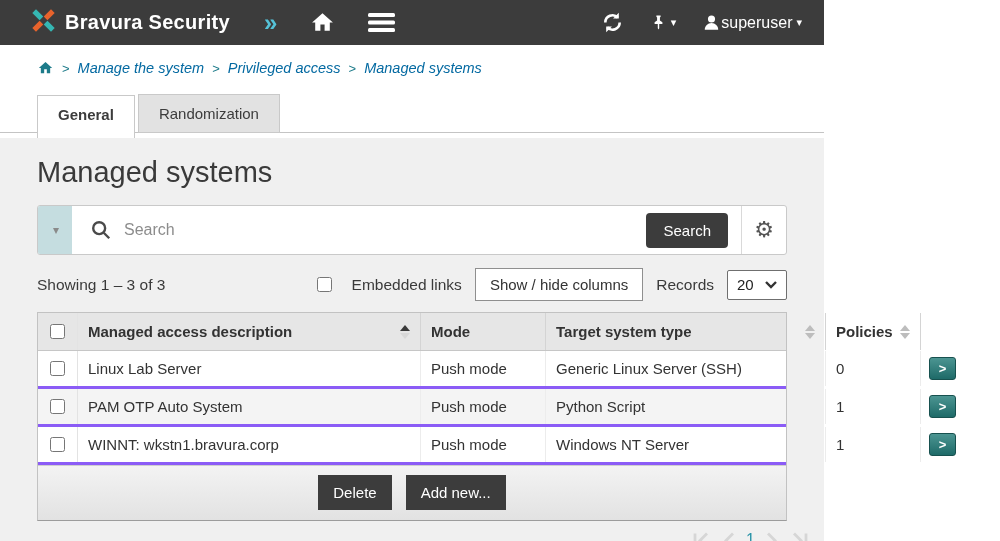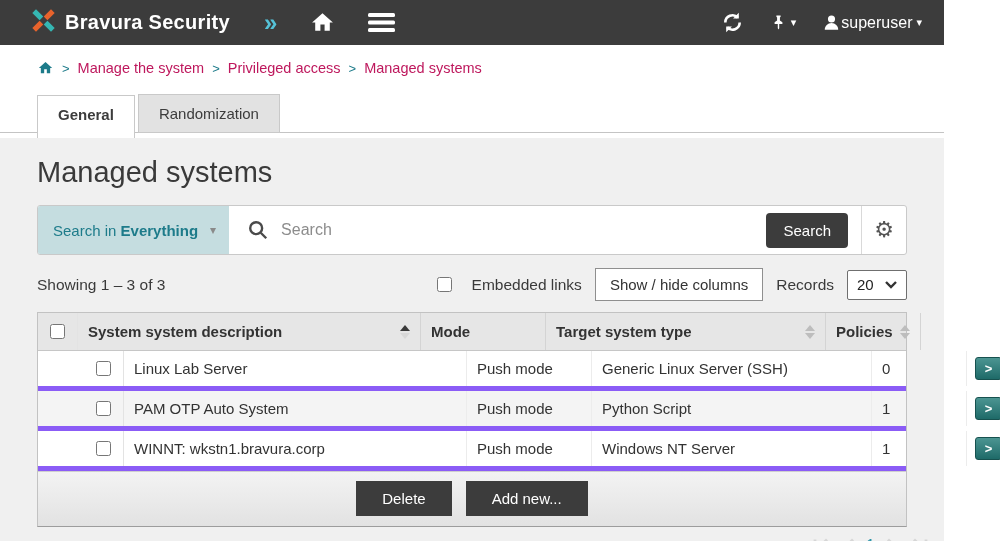--- a/index.html
+++ b/index.html
@@ -1,35 +1,35 @@
 <!DOCTYPE html>
 <html><head>
 <meta charset="utf-8">
 <style>
   * { margin:0; padding:0; box-sizing:border-box; }
   html,body { width:1000px; height:541px; overflow:hidden; background:#fff;
     font-family:"Liberation Sans","DejaVu Sans",sans-serif; }
-  .page { width:944px; height:541px; display:flex; flex-direction:column; }
+  .page { width:824px; height:541px; display:flex; flex-direction:column; }
 
   
   .navbar { height:45px; background:#3c3c3c; display:flex; align-items:center;
     padding:0 22px 0 30px; flex:0 0 auto; }
   .nav-left { display:flex; align-items:center; }
   .brand { display:flex; align-items:center; gap:8px; cursor:pointer; }
   .brand-text { color:#fff; font-size:20px; font-weight:700; letter-spacing:.3px; }
   .nav-expand { color:#55c2d8; font-size:24px; font-weight:700; margin-left:34px; line-height:1; cursor:pointer; }
   .nav-ico { margin-left:32px; display:flex; align-items:center; cursor:pointer; }
   .nav-right { margin-left:auto; display:flex; align-items:center; gap:26px; }
   .nav-caret { color:#fff; font-size:11px; margin-left:4px; }
   .nav-user { display:flex; align-items:center; color:#fff; font-size:16px; cursor:pointer; }
 
   
   .breadcrumb { background:#fff; padding:15px 0 12px 37px; display:flex; align-items:center;
     gap:8px; font-size:14.5px; flex:0 0 auto; }
-  .crumb { color:#be185d; text-decoration:none; cursor:pointer; }
+  .crumb { color:#0369a1; text-decoration:none; cursor:pointer;font-style:italic; }
   .crumb-sep { color:#1d7b8a; font-size:13px; }
 
   
   .tabbar { background:#fff; padding:6px 0 0 37px; display:flex; gap:3px;
     align-items:flex-end; position:relative; flex:0 0 auto;text-align:right; }
   .tabbar::after { content:""; position:absolute; left:0; right:0; bottom:5px; height:1px; background:#c4c4c4; }
   .tab { border:1px solid #c9c9c9; background:#e2e2e2; padding:10px 20px; margin-bottom:5px;
     font-size:15px; color:#3c3c3c; position:relative; z-index:1; cursor:pointer; }
   .tab.active { background:#fff; border-bottom:none; margin-bottom:0; padding-bottom:15px;
     font-weight:700; z-index:2; }
@@ -74,32 +74,32 @@
   .th.sortable { cursor:pointer; }
   .th:last-child { border-right:none; }
   .th-label { flex:1; }
   .sort { display:inline-flex; flex-direction:column; gap:2px; margin-left:6px; }
   .tri-up { width:0; height:0; border-left:5px solid transparent; border-right:5px solid transparent; border-bottom:6px solid #bdbdbd; }
   .tri-down { width:0; height:0; border-left:5px solid transparent; border-right:5px solid transparent; border-top:6px solid #bdbdbd; }
   .sort.asc .tri-up { border-bottom-color:#3a3a3a; }
   .sort.asc .tri-down { border-top-color:#d8d8d8; }
   .cell-chk { display:flex; align-items:center; justify-content:center; border-right:1px solid #e3e3e3; padding:9px 0; }
   .cell-chk input { width:15px; height:15px; cursor:pointer; }
-  .tr { border-bottom:5px solid #8b5cf6; background:#fff;padding-left:46px; }
+  .tr { border-bottom:3px solid #8b5cf6; background:#fff; }
   .tr.alt { background:#f4f4f4; }
   .td { padding:9px 10px; font-size:15px; color:#333; display:flex; align-items:center;
     border-right:1px solid #ececec; }
   .td:last-child { border-right:none; }
   .td-action { justify-content:center; padding:6px 8px; }
   .row-go { width:27px; height:23px; border-radius:3px; border:1px solid #17514f;
     background:linear-gradient(#4c9592,#1e6a68); color:#fff; font-size:13px; font-weight:700;
     display:flex; align-items:center; justify-content:center; cursor:pointer; }
   .tfoot { display:flex; justify-content:center; gap:14px; padding:9px 0 10px 0;
     background:linear-gradient(#f3f3f3,#e2e2e2); border-top:1px solid #cfcfcf; }
-  .foot-btn { background:#3c3c3c; color:#fff; border:none; font-size:15px; padding:9px 26px;
+  .foot-btn { background:#3c3c3c; color:#fff; border:none; font-size:15px; padding:9px 15px;
     cursor:pointer; font-family:inherit; }
 
   
   .pagination { display:flex; justify-content:flex-end; align-items:center; gap:11px;
     margin:10px -22px 0 0; padding-bottom:6px; }
   .pg-btn { display:flex; align-items:center; cursor:pointer; }
   .pg-num { color:#2b94a8; font-size:16px; }
 </style>
 </head>
 <body>
@@ -176,22 +176,20 @@
   <div class="tabbar">
     <div class="tab active">General</div>
     <div class="tab">Randomization</div>
   </div>
 
   <div class="content">
     <h1 class="page-title">Managed systems</h1>
 
     <div class="searchbar">
       <div class="scope">
-        <span><span>Search in</span>
-          <b>Everything</b></span>
         <span class="scope-caret">▾</span>
       </div>
       <span class="search-mag">
         <svg viewBox="0 0 24 24" width="22" height="22">
           <circle cx="10" cy="10" r="6.5" fill="none" stroke="#4a4a4a" stroke-width="2.6"></circle>
           <path d="M15 15l6 6" stroke="#4a4a4a" stroke-width="2.6"></path>
         </svg>
       </span>
       <input class="search-input" type="text" placeholder="Search" style="">
       <button class="search-btn">Search</button>
@@ -216,21 +214,21 @@
         </div>
       </div>
     </div>
 
     <div class="table">
       <div class="grid-row thead">
         <div class="cell-chk" style="background:transparent">
           <input type="checkbox" style="">
         </div>
         <div class="th sortable">
-          <span class="th-label">System system description</span>
+          <span class="th-label">Managed access description</span>
           <span class="sort asc">
               <span class="tri-up"></span>
               <span class="tri-down"></span>
             </span>
         </div>
         <div class="th">
           <span class="th-label">Mode</span>
         </div>
         <div class="th sortable">
           <span class="th-label">Target system type</span>

